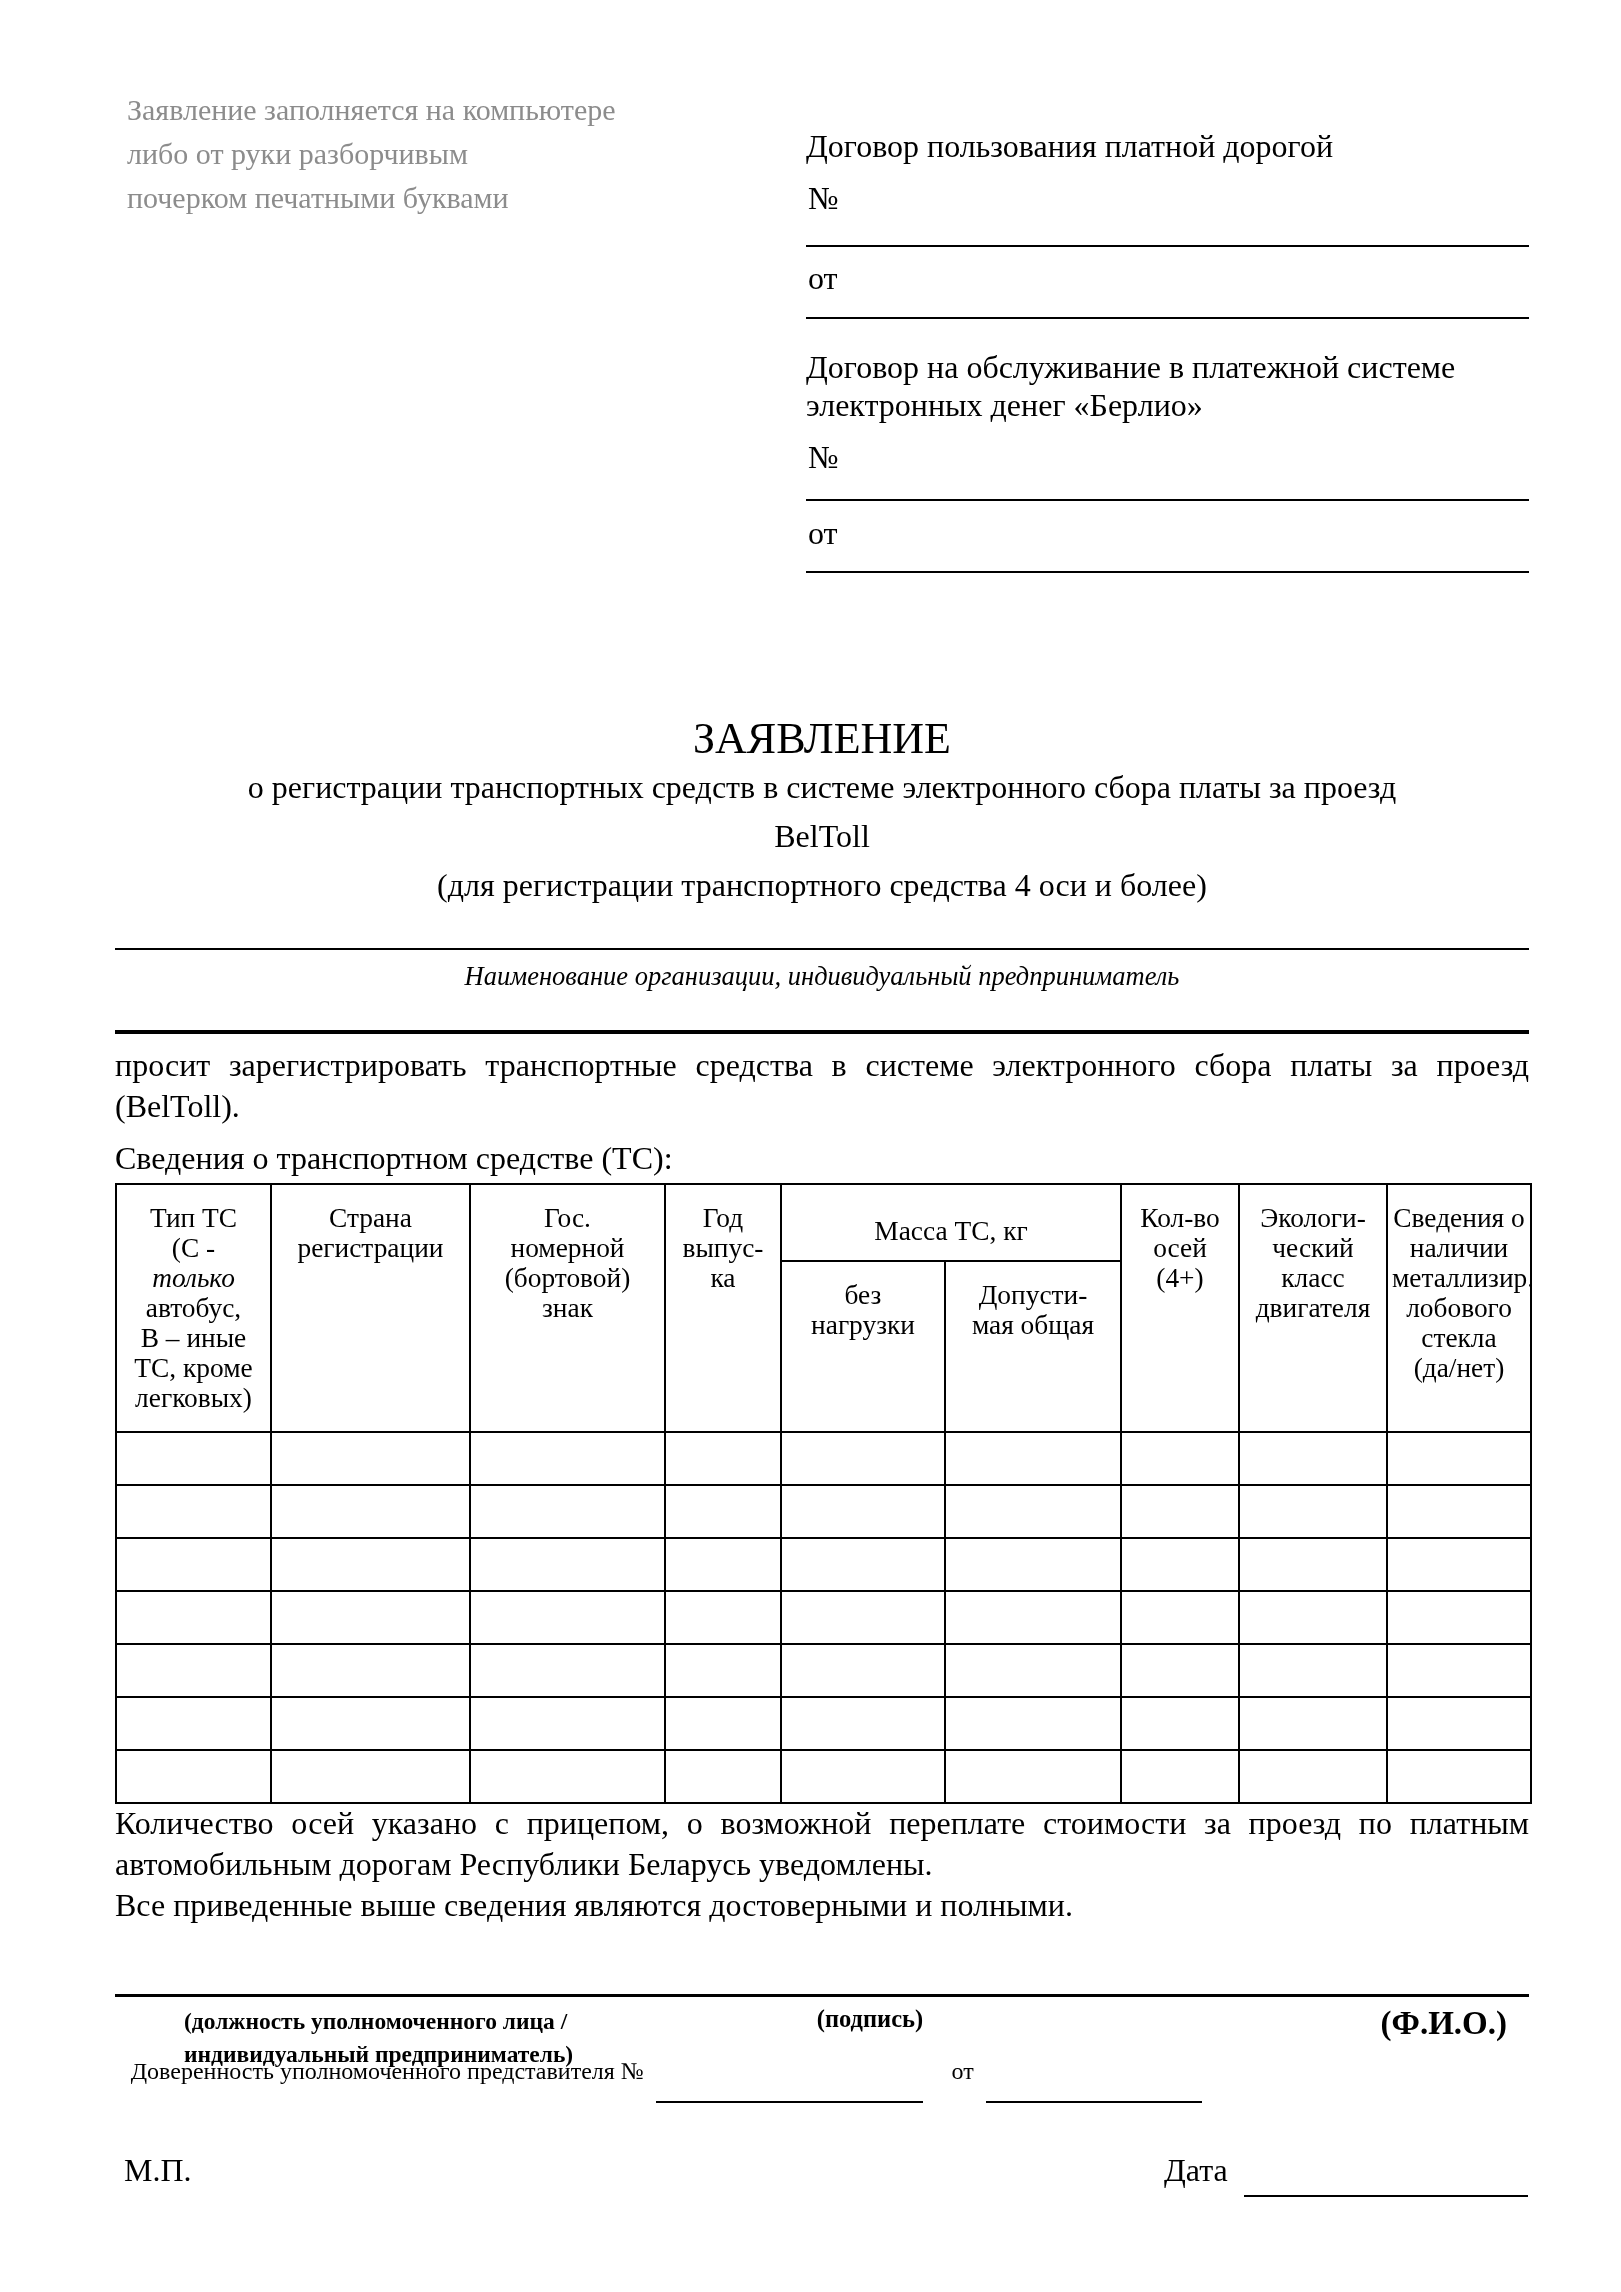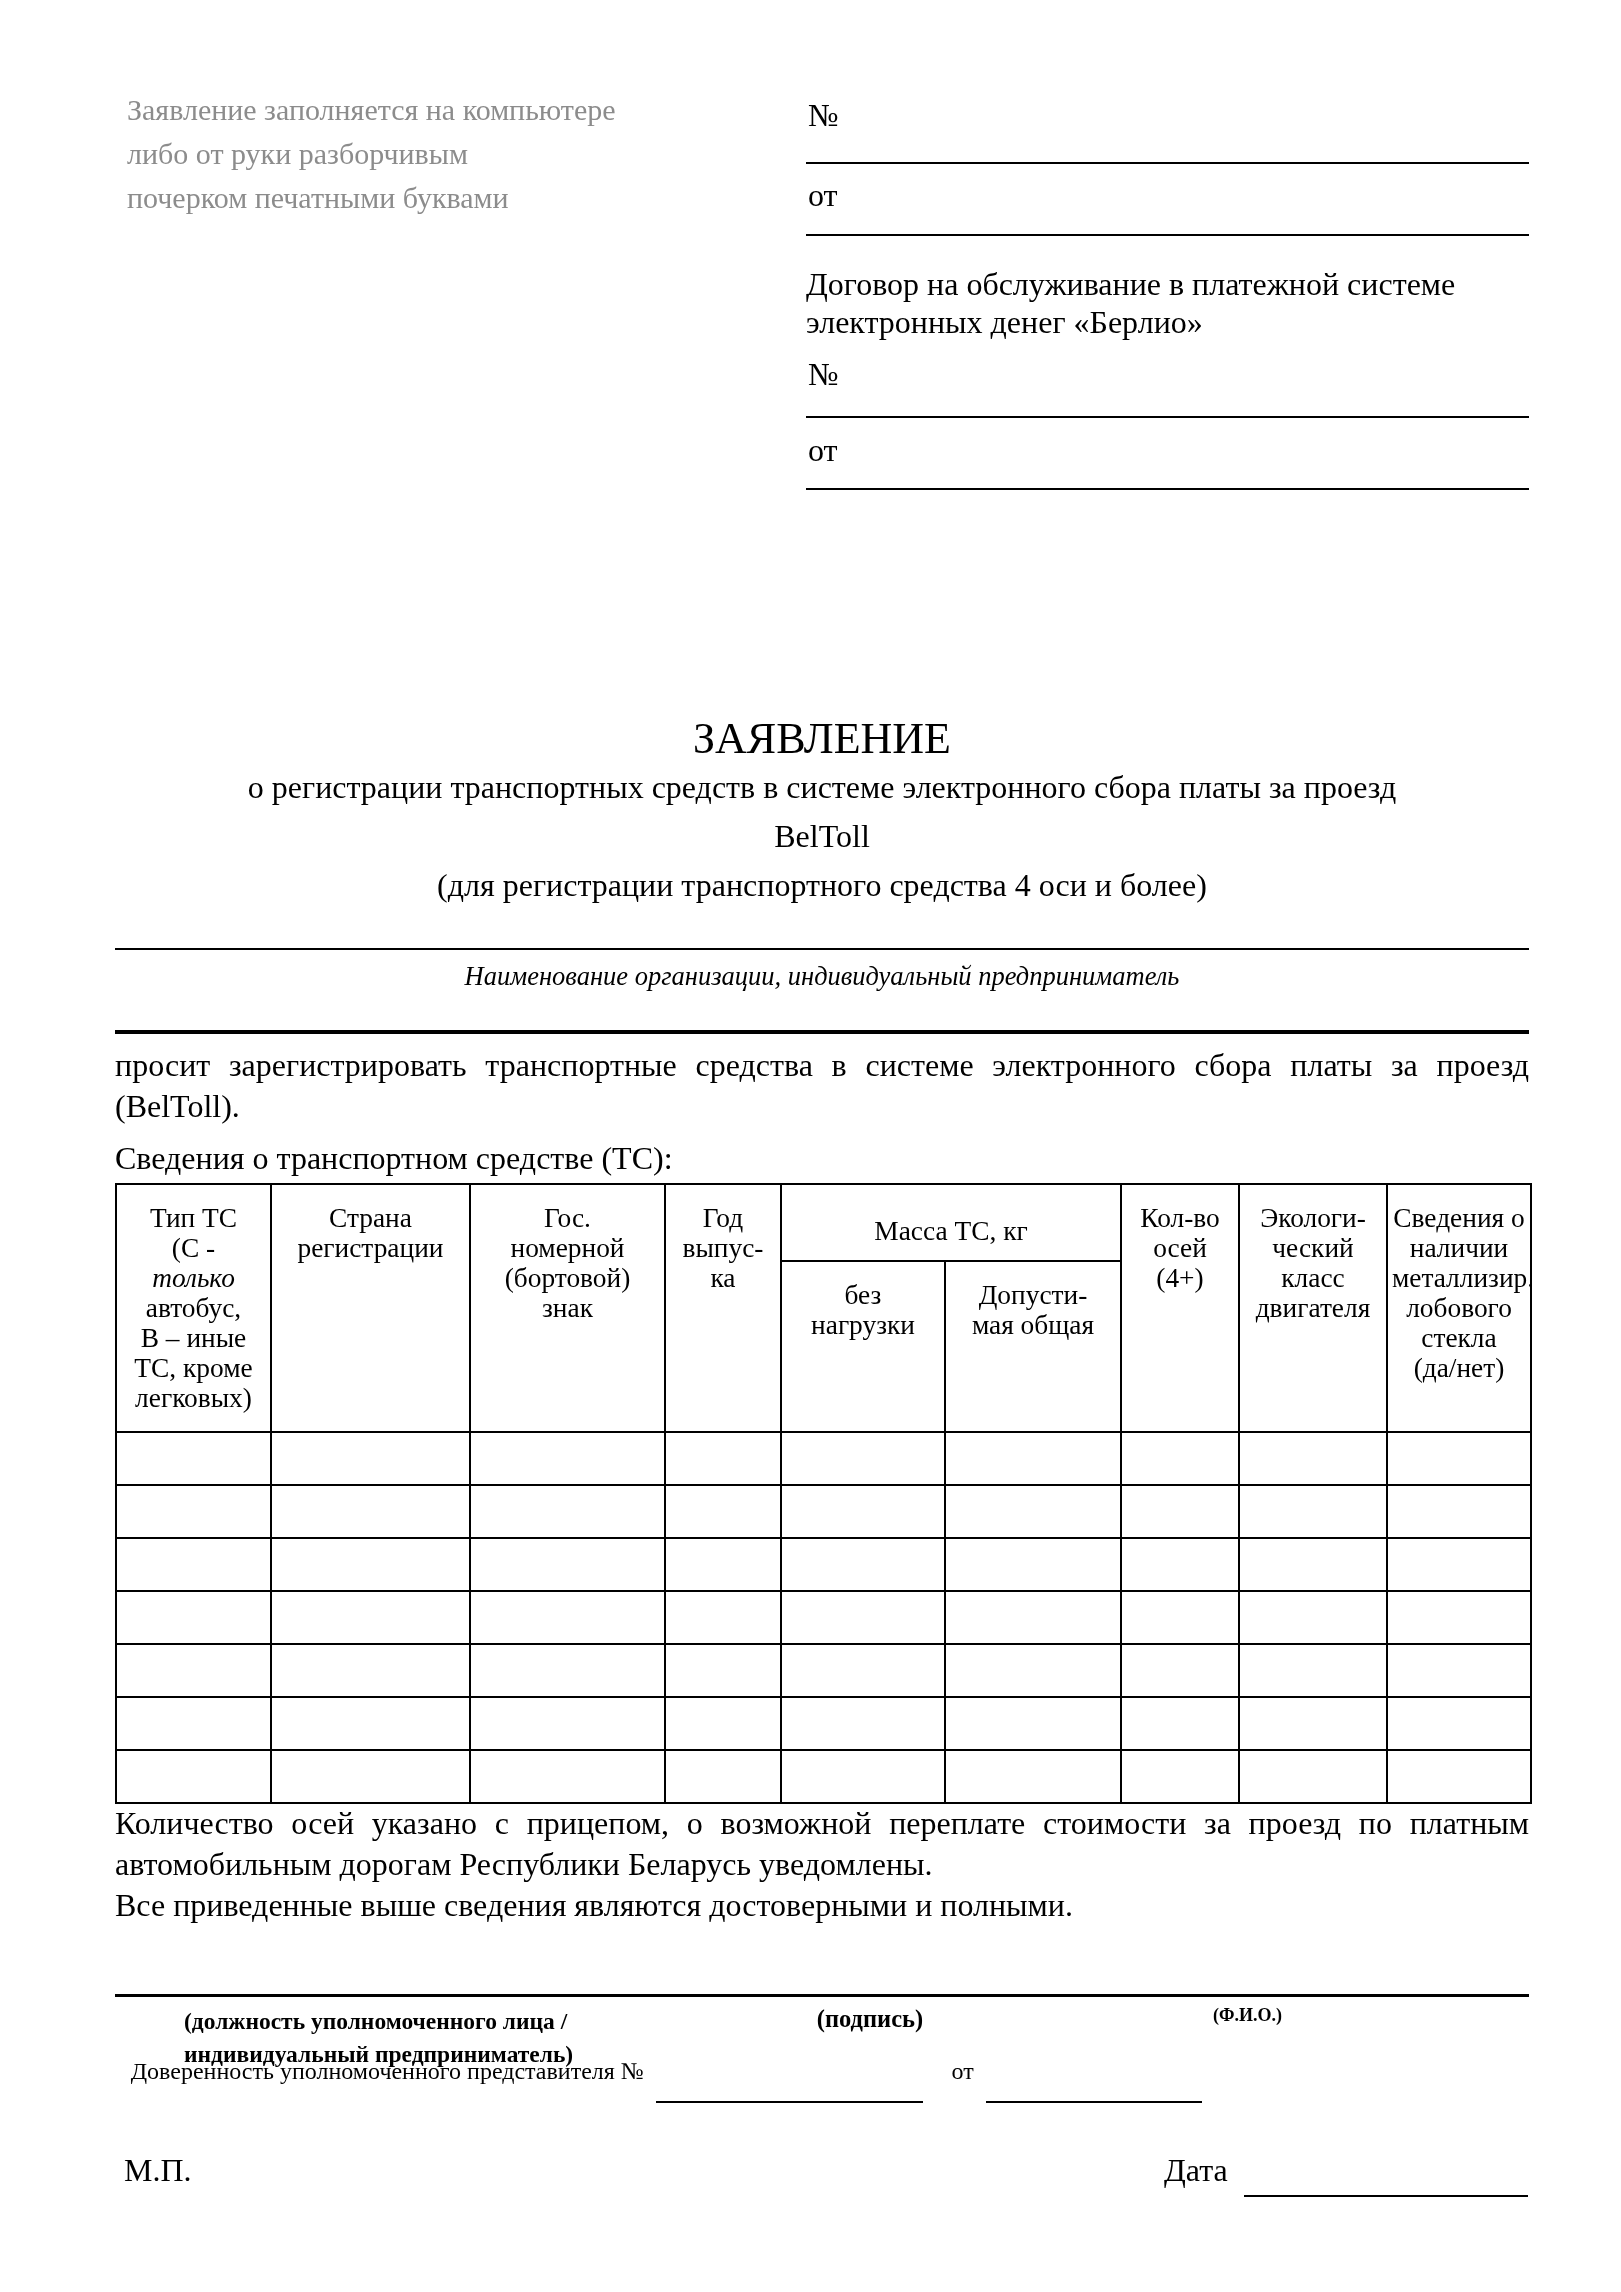--- a/index.html
+++ b/index.html
@@ -41,21 +41,21 @@
   .veh-table thead tr:last-child td{border-bottom:2.9px solid #000;}
   .veh-table tbody td{height:51px;padding:0;}
   .it{font-style:italic;}
 
   .p-axles{position:absolute;left:115px;top:1803px;width:1414px;font-size:32px;line-height:41px;}
   .p-true{position:absolute;left:115px;top:1887px;width:1414px;font-size:32px;}
 
   .sig{position:absolute;left:115px;top:1994px;width:1414px;height:71px;border-top:3.9px solid #000;font-weight:bold;}
   .sig .pos{position:absolute;left:69px;top:7.8px;font-size:23.5px;line-height:33px;white-space:pre-line;}
   .sig .sgn{position:absolute;left:608px;top:7.8px;width:294px;text-align:center;font-size:24.5px;}
-  .sig .fio{position:absolute;left:1098px;top:7.8px;width:294px;text-align:left;font-size:18px;}
+  .sig .fio{position:absolute;left:1098px;top:7.8px;width:294px;text-align:right;font-size:33px;}
 
   .poa{position:absolute;left:115px;top:2058px;width:1414px;font-size:24px;text-indent:15.7px;}
   .blank{display:inline-block;border-bottom:2.9px solid #000;position:relative;top:23.5px;}
   .b-poa-no{width:267px;margin-left:11.8px;}
   .poa .ot{margin-left:29px;text-indent:0;}
   .b-poa-date{width:216px;margin-left:11.8px;}
 
   .footer-row{position:absolute;left:115px;top:2152px;width:1414px;font-size:32px;height:78px;}
   .mp{position:absolute;left:9px;top:0;}
   .date-label{position:absolute;left:1049px;top:0;}
@@ -64,20 +64,21 @@
 </head>
 <body>
 
 <div class="page">
 
   <div class="gray-note">Заявление заполняется на компьютере
 либо от руки разборчивым
 почерком печатными буквами</div>
 
   <div class="addr">
+    <div class="contract">Договор пользования платной дорогой</div>
     <div class="field">
       <span>№</span>
     </div>
     <div class="field f-ot1">
       <span>от</span>
     </div>
     <div class="contract c2">Договор на обслуживание в платежной системе
 электронных денег «Берлио»</div>
     <div class="field f-no2">
       <span>№</span>

